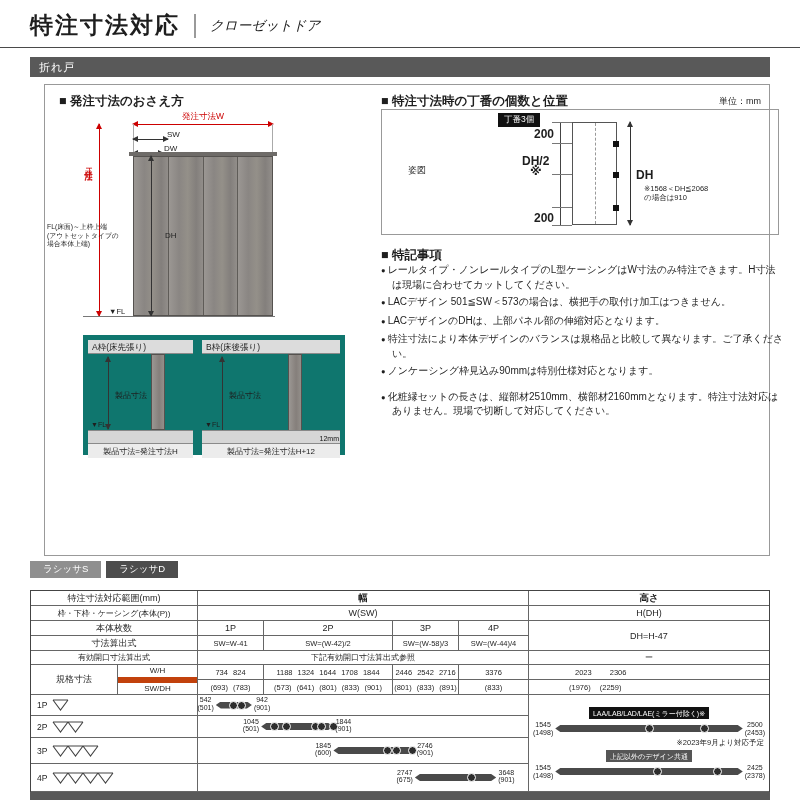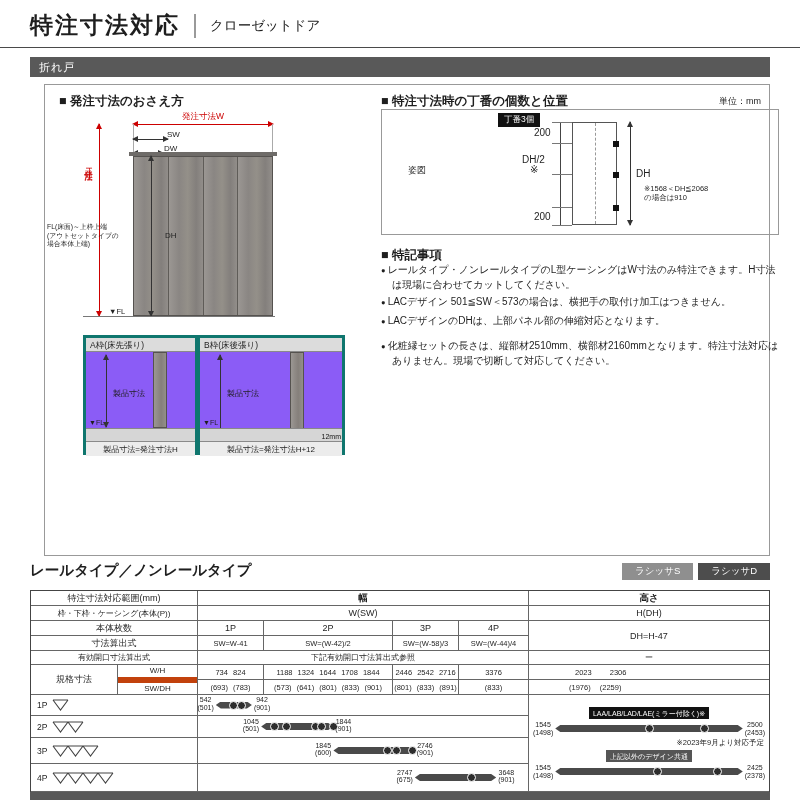--- a/index.html
+++ b/index.html
@@ -3,21 +3,21 @@
 <meta charset="utf-8">
 <style>
   * { margin:0; padding:0; box-sizing:border-box; }
   html,body { width:800px; height:800px; }
   body { font-family:"Liberation Sans","DejaVu Sans",sans-serif; background:#fff; color:#1e1e1e; position:relative; overflow:hidden; }
 
   
   .hdr { position:absolute; left:30px; top:10px; display:flex; align-items:center; gap:14px; }
   .hdr h1 { font-size:23px; font-weight:bold; letter-spacing:2px; }
   .vbar { width:2px; height:24px; background:#9a9a9a; }
-  .sub { font-size:13.5px; }
+  .sub { font-size:13.5px;font-style:italic; }
   .toprule { position:absolute; left:0; right:0; top:47px; border-top:1.5px solid #4a4a4a; }
   .secbar { position:absolute; left:30px; right:30px; top:57px; height:20px; background:#595959; color:#fff; font-size:11px; line-height:20px; padding-left:9px; letter-spacing:1px; }
 
   .mainbox { position:absolute; left:30px; right:30px; top:84px; height:472px; border:1px solid #999; background:#fff;margin-left:14px; }
   .h2 { font-size:12.5px; font-weight:bold; position:absolute; }
   .mhead { left:14px; top:8px; }
 
   
   .doordiag { position:absolute; left:0; top:26px; width:340px; height:220px; }
   .redtxt { position:absolute; color:#c00; font-size:8.5px; }
@@ -36,42 +36,42 @@
   .va::after { bottom:-1px; border-bottom:0; border-top:6px solid currentColor; }
   .ext { position:absolute; width:0; border-left:1px solid #aaa; }
   .track { position:absolute; left:84px; top:41px; width:148px; height:4px; background:#6e6b68; }
   .door { position:absolute; left:88px; top:45px; width:140px; height:160px; border:1px solid #55524f; display:flex; }
   .door i { flex:1; background:linear-gradient(90deg,#9b9793,#8a8683 30%,#949089 55%,#837f7c 80%,#928e8a); border-left:1px solid #5f5c58; }
   .door i:first-child { border-left:none; }
   .floorline { position:absolute; left:38px; top:205px; width:192px; border-top:1px solid #777; }
 
   
   .frames { position:absolute; left:38px; top:250px; width:262px; height:120px; display:flex; }
-  .fbox { width:118px; border:3px solid #0f766e; background:#8b5cf6; }
+  .fbox { width:118px; border:5px solid #0f766e; background:#0f766e; }
   .fbox.b { width:152px; margin-left:-1px; }
   .fhead { height:14px; background:#dcdcdc; border-bottom:1px solid #8a8a8a; font-size:8.5px; line-height:14px; padding-left:4px; }
   .fbody { position:relative; height:89px; }
   .plab { position:absolute; left:27px; top:36px; font-size:8px; }
   .wood { position:absolute; width:14px; border:1px solid #55524f; background:linear-gradient(90deg,#9b9793,#857f7b 60%,#938f8a); }
   .floorband { position:absolute; left:0; right:0; bottom:0; height:13px; background:#d6d6d6; border-top:1px solid #888; }
   .fl { position:absolute; left:3px; bottom:15px; font-size:7px; }
   .gap12 { position:absolute; right:1px; bottom:1px; font-size:7px; color:#111; }
   .fcap { height:15px; border-top:1px solid #8a8a8a; background:#ececec; font-size:8px; text-align:center; line-height:15px; }
 
   
   .unit { position:absolute; right:8px; top:10px; font-size:9px; }
   .hingebox { position:absolute; left:336px; top:24px; width:398px; height:126px; border:1px solid #999; }
   .hb-front { position:absolute; left:26px; top:54px; font-size:9px; }
   .hb-tag { position:absolute; left:116px; top:3px; background:#111; color:#fff; font-size:8.5px; padding:1px 6px; }
   .hb-door { position:absolute; left:190px; top:12px; width:45px; height:103px; border:1px solid #555; }
   .hb-door::after { content:""; position:absolute; left:50%; top:0; bottom:0; border-left:1px dashed #999; }
   .hq { position:absolute; right:-3px; width:6px; height:6px; background:#111; }
   .dimv { position:absolute; left:178px; top:12px; height:103px; border-left:1px solid #444; }
   .tick { position:absolute; left:170px; width:20px; border-top:1px solid #777; }
-  .dlab { position:absolute; font-size:10px; }
+  .dlab { position:absolute; font-size:12px;font-weight:bold; }
   .hnote2 { position:absolute; left:262px; top:74px; font-size:7.5px; line-height:9px; }
 
   
   .nhead { left:336px; top:162px; }
   .notes { position:absolute; left:336px; top:178px; width:404px; list-style:none; }
   .notes li { font-size:10px; line-height:13.5px; margin-bottom:4px; padding-left:11px; text-indent:-11px; }
   .notes li::before { content:"● "; font-size:7.5px; }
   .notes li:last-child { margin-top:11px; }
 
   
@@ -220,26 +220,27 @@
         <div>※1568＜DH≦2068</div>
         <div>の場合は910</div>
       </div>
     </div>
 
     <div class="h2 nhead">■ 特記事項</div>
     <ul class="notes">
         <li>レールタイプ・ノンレールタイプのL型ケーシングはW寸法のみ特注できます。H寸法は現場に合わせてカットしてください。</li>
         <li>LACデザイン 501≦SW＜573の場合は、横把手の取付け加工はつきません。</li>
         <li>LACデザインのDHは、上部パネル部の伸縮対応となります。</li>
+        <li>特注寸法により本体デザインのバランスは規格品と比較して異なります。ご了承ください。</li>
+        <li>ノンケーシング枠見込み90mmは特別仕様対応となります。</li>
         <li>化粧縁セットの長さは、縦部材2510mm、横部材2160mmとなります。特注寸法対応はありません。現場で切断して対応してください。</li>
       </ul>
   </div>
 
   <div class="bhead">
-    <div class="bh">レールタイプ／ノンレールタイプ</div>
     <div class="tags">
       <span class="tag tagS">ラシッサS</span>
       <span class="tag tagD">ラシッサD</span>
     </div>
   </div>
 
   <div class="spec-table">
     <div class="c" style="grid-area:1/1">特注寸法対応範囲(mm)</div>
     <div class="c bold" style="grid-area:1/2/2/6">幅</div>
     <div class="c bold nr" style="grid-area:1/6">高さ</div>

